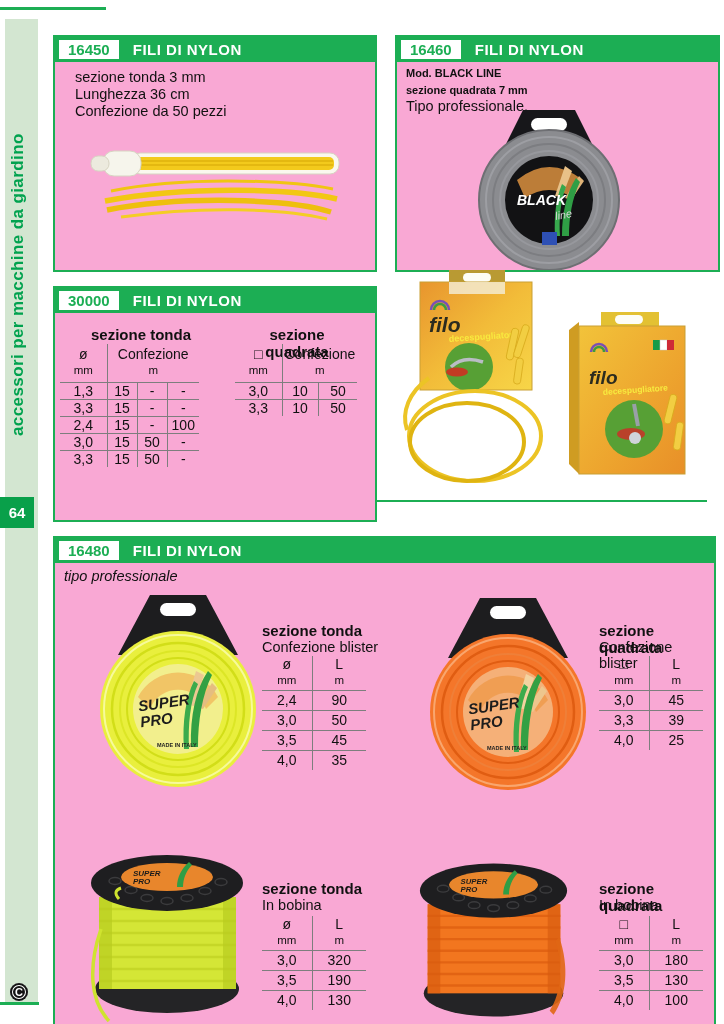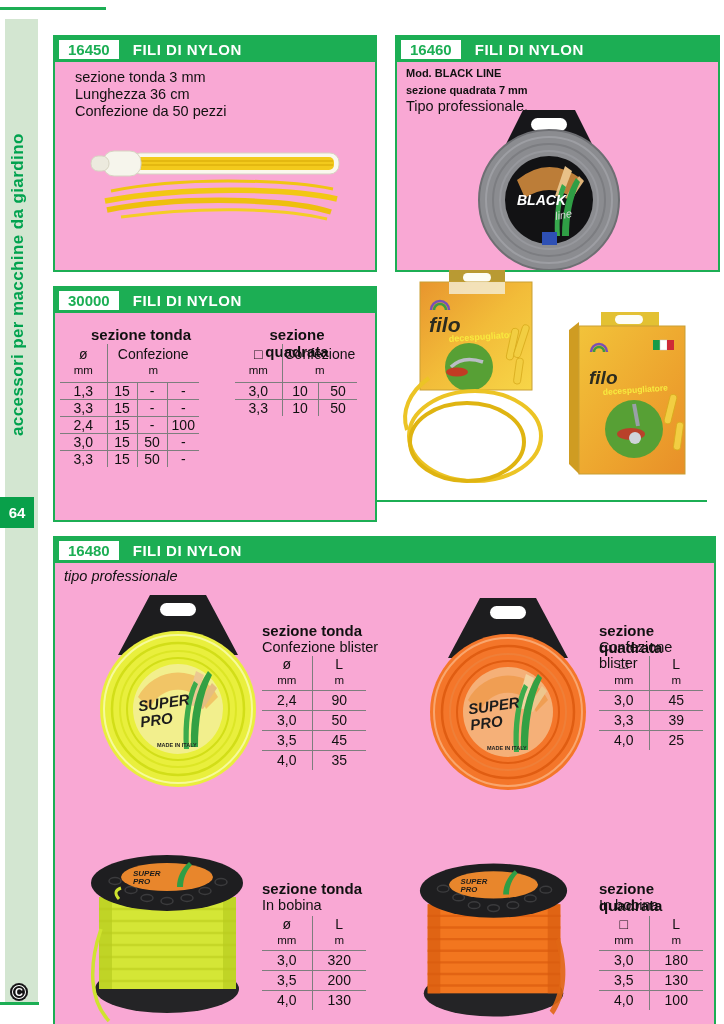--- a/index.html
+++ b/index.html
@@ -416,21 +416,21 @@
         <tr>
       <td class="hd"><span>ø</span><br><span class="unit">mm</span></td>
       <td class="hd c2"><span>L</span><br><span class="unit">m</span></td>
     </tr>
     <tr class="data">
           <td>3,0</td>
           <td class="c2">320</td>
         </tr>
     <tr class="data">
           <td>3,5</td>
-          <td class="c2">200</td>
+          <td class="c2">190</td>
         </tr>
     <tr class="data">
           <td>4,0</td>
           <td class="c2">130</td>
         </tr>
   </tbody>
     </table>
 
   <svg style="left:358px; top:312px;" width="162" height="184" viewBox="0 0 165 190">
     <ellipse cx="82" cy="148" rx="72" ry="24" fill="#242426"></ellipse>

